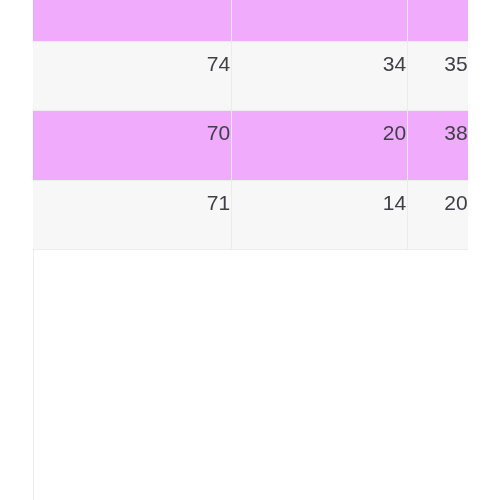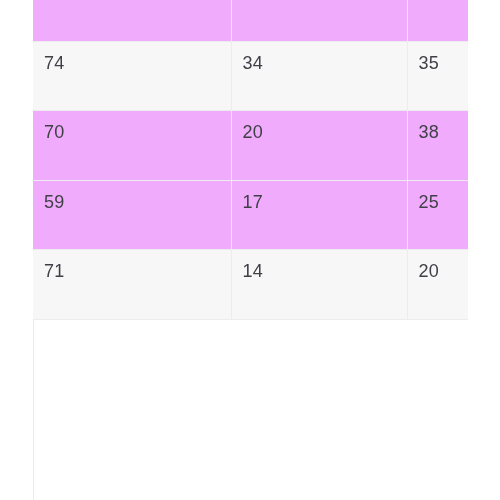--- a/index.html
+++ b/index.html
@@ -47,30 +47,31 @@
   table.data-table col.c3 { width: 61px; }
 
   table.data-table tr {
     height: 69.5px;
   }
 
   table.data-table td {
     height: 69.5px;
     padding: 12px 0 0 11px;
     vertical-align: top;
-    font-size: 18px;
+    font-size: 21px;
     line-height: 19px;
     color: #3f3f46;
     font-weight: 400;
     letter-spacing: 0.2px;
     border-right: 1px solid #ececed;
     border-bottom: 1px solid #ededee;
     box-sizing: border-box;
     white-space: nowrap;
     overflow: hidden;
+    text-align: right;
   }
 
   table.data-table td.col-last {
     border-right: none;
   }
 
   table.data-table tr.row-odd td {
     background: #f7f7f8;
   }
   table.data-table tr.row-even td {
@@ -117,25 +118,20 @@
 
         <tr class="row-even">
           <td>70</td>
           <td>20</td>
           <td class="col-last">38</td>
         </tr>
 
 
 
 
-        <tr class="row-even">
-          <td>59</td>
-          <td>17</td>
-          <td class="col-last">25</td>
-        </tr>
 
         <tr class="row-odd">
           <td>71</td>
           <td>14</td>
           <td class="col-last">20</td>
         </tr>
 
       </tbody>
     </table>
   </div>

